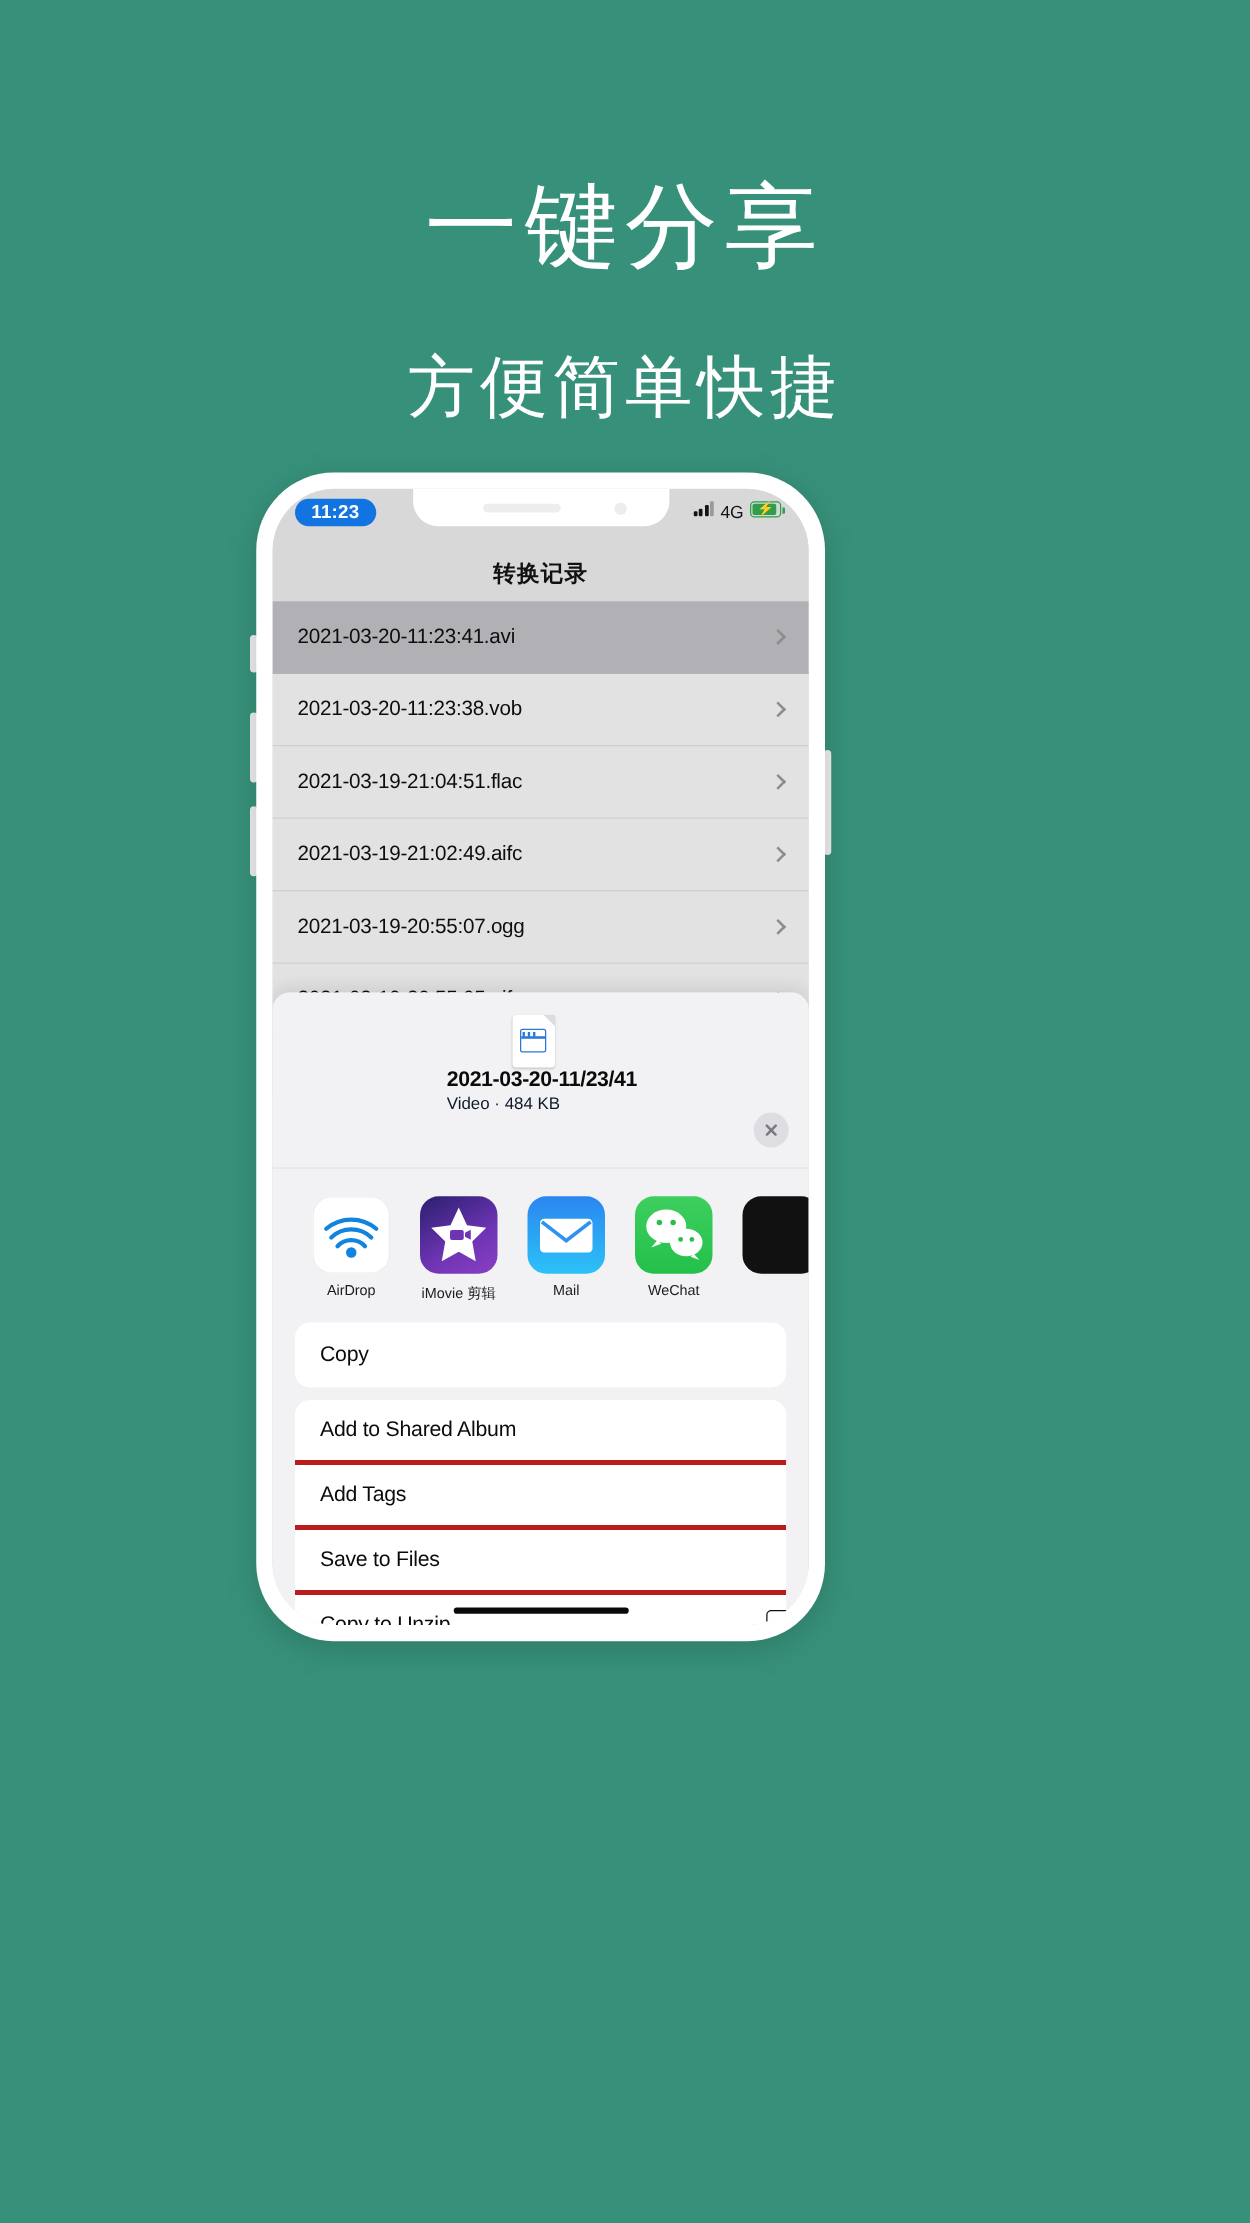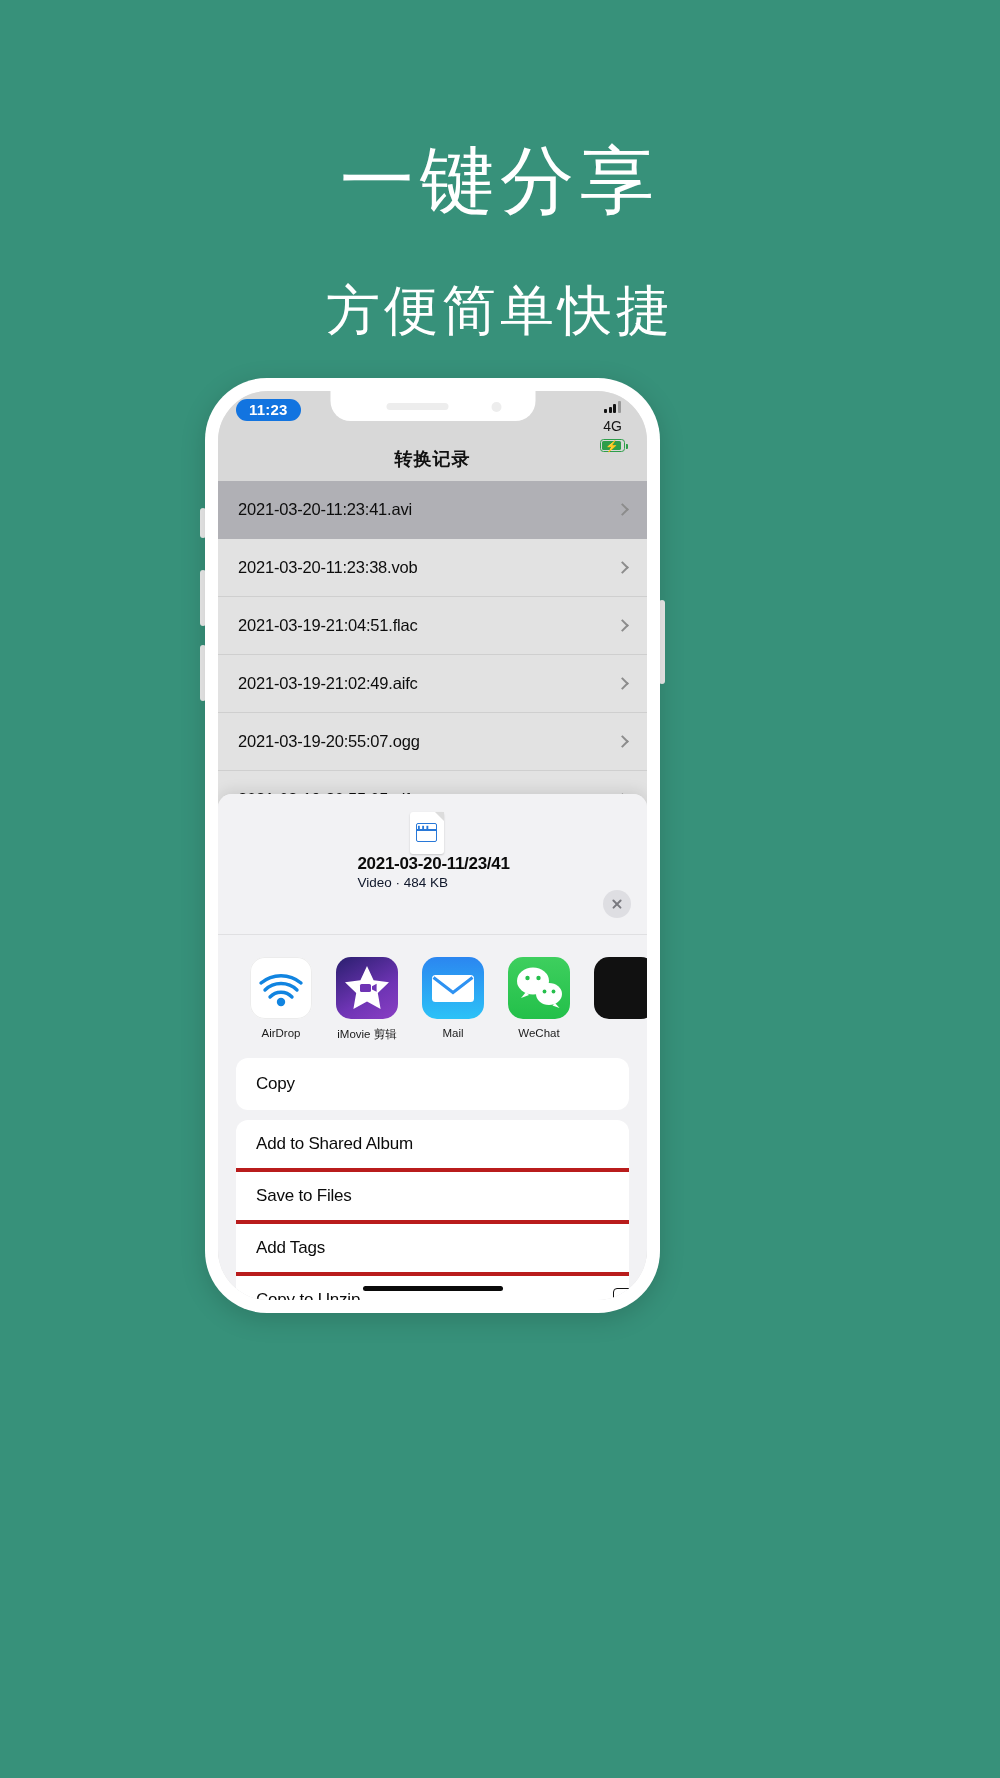--- a/index.html
+++ b/index.html
@@ -103,25 +103,24 @@
     font-size: 15px;
     font-weight: 600;
     border-radius: 12px;
     padding: 3px 13px 4px 13px;
     line-height: 1;
     letter-spacing: 0.2px;
     z-index: 6;
   }
   .status-right {
     display: flex;
-    align-items: center;
+    align-items: flex-start;
     gap: 5px;
     z-index: 6;
     padding-top: 2px;
-    flex-direction: column;
   }
   .bars { display: flex; align-items: flex-end; gap: 1.5px; height: 12px; }
   .bars i { display: block; width: 3px; background: #141414; border-radius: 1px; }
   .bars i:nth-child(1){ height: 4px; }
   .bars i:nth-child(2){ height: 6.5px; }
   .bars i:nth-child(3){ height: 9px; }
   .bars i:nth-child(4){ height: 12px; background:#9a9a9a; }
   .net-label { font-size: 14px; color: #141414; font-weight: 500; }
   .battery {
     position: relative;
@@ -511,33 +510,33 @@
           <span class="action-label">Add to Shared Album</span>
           <span class="action-icon">
             <svg viewBox="0 0 24 24" fill="none" stroke="#111" stroke-width="1.5">
               <rect x="3" y="6" width="14" height="13" rx="2.5"></rect>
               <path d="M19 8.5v8M21 10.5v4"></path>
               <circle cx="8.5" cy="15" r="1.6"></circle>
             </svg>
           </span>
         </div>
         <div class="action-row">
-          <span class="action-label">Save to Files</span>
-          <span class="action-icon">
-            <svg viewBox="0 0 24 24" fill="none" stroke="#111" stroke-width="1.5">
-              <path d="M2.5 7.5a2 2 0 0 1 2-2h4l2 2.4h7a2 2 0 0 1 2 2v8a2 2 0 0 1-2 2h-13a2 2 0 0 1-2-2z"></path>
-            </svg>
-          </span>
-        </div>
-        <div class="action-row">
           <span class="action-label">Add Tags</span>
           <span class="action-icon">
             <svg viewBox="0 0 24 24" fill="none" stroke="#111" stroke-width="1.5">
               <path d="M12.2 2.8H20a1.2 1.2 0 0 1 1.2 1.2v7.8a2 2 0 0 1-.6 1.4l-7.2 7.2a2 2 0 0 1-2.8 0l-6.4-6.4a2 2 0 0 1 0-2.8l7.2-7.2a2 2 0 0 1 1.4-.6z"></path>
               <circle cx="17" cy="7" r="1.5"></circle>
+            </svg>
+          </span>
+        </div>
+        <div class="action-row">
+          <span class="action-label">Save to Files</span>
+          <span class="action-icon">
+            <svg viewBox="0 0 24 24" fill="none" stroke="#111" stroke-width="1.5">
+              <path d="M2.5 7.5a2 2 0 0 1 2-2h4l2 2.4h7a2 2 0 0 1 2 2v8a2 2 0 0 1-2 2h-13a2 2 0 0 1-2-2z"></path>
             </svg>
           </span>
         </div>
         <div class="action-row">
           <span class="action-label">Copy to Unzip</span>
           <span class="action-icon">
             <span class="zipbox">ZIP</span>
           </span>
         </div>
         <div class="action-row">

